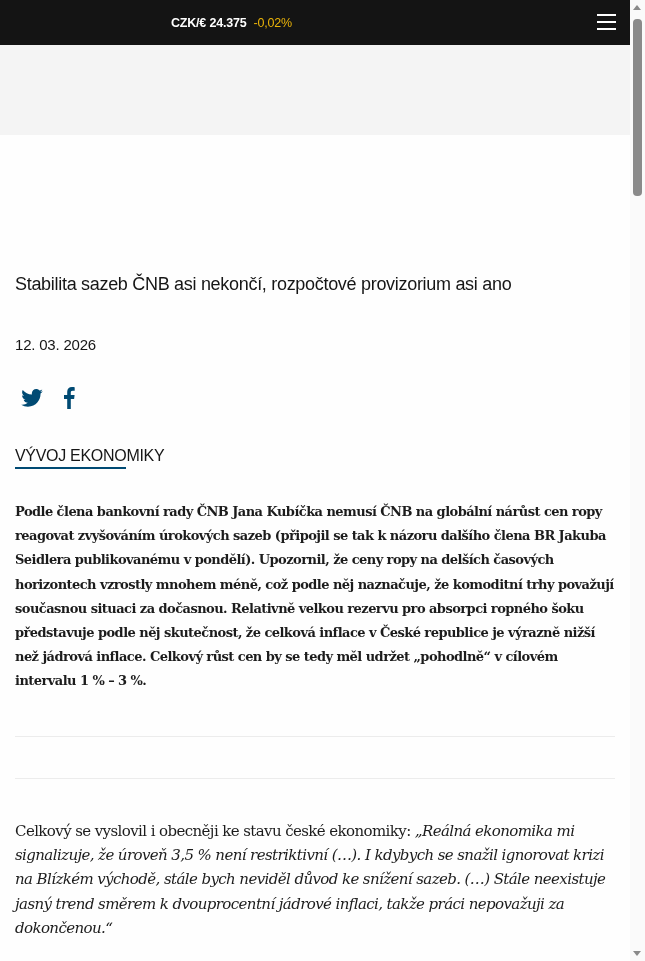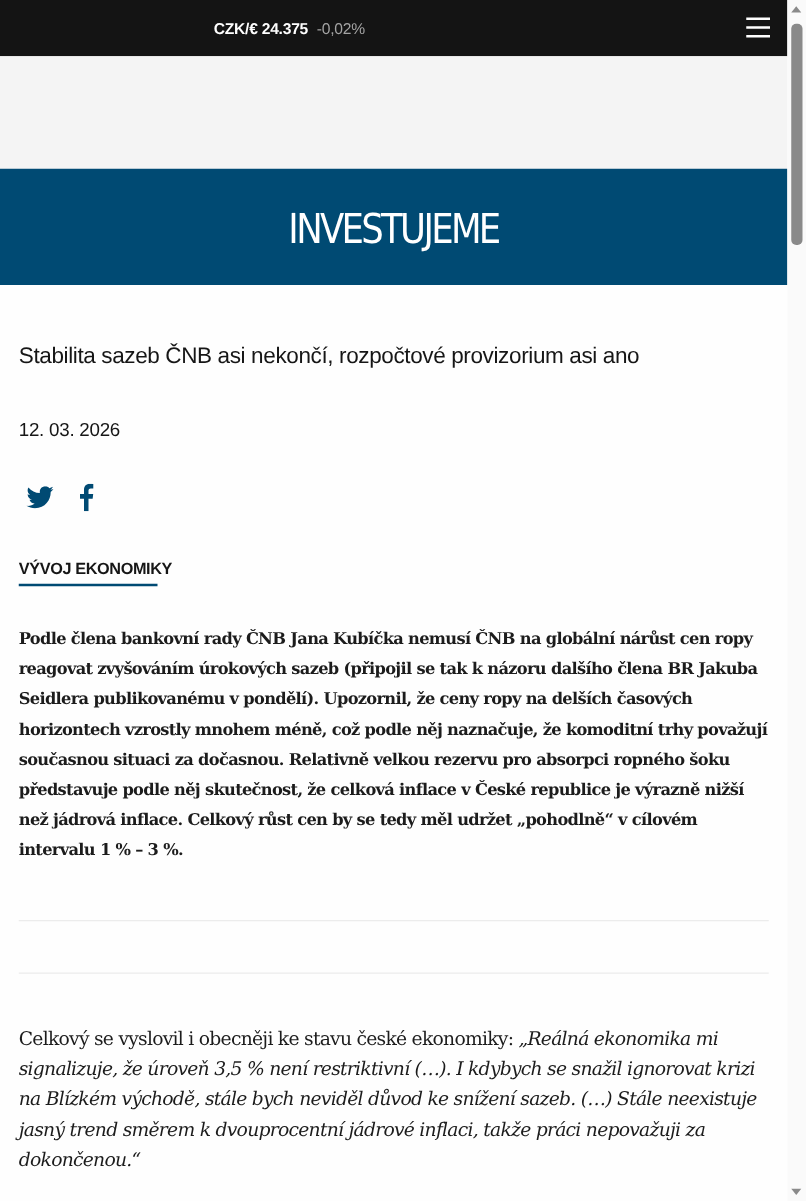--- a/index.html
+++ b/index.html
@@ -5,21 +5,21 @@
     * { box-sizing: border-box; margin: 0; padding: 0; }
     html, body { width: 645px; height: 961px; overflow: hidden; background: #fefefe; }
     body { position: relative; font-family: "Liberation Sans", sans-serif; color: #161616; }
 
     .page { position: absolute; left: 0; top: 0; width: 630px; height: 961px; overflow: hidden; background: #fefefe; }
 
     
     .topbar { position: absolute; left: 0; top: 0; width: 630px; height: 45px; background: #141414; }
     .ticker { position: absolute; top: 0; height: 45px; display: flex; align-items: center; font-size: 12.5px; font-weight: bold; letter-spacing: -0.2px; }
     .ticker .pair { color: #ffffff; }
-    .ticker .chg { color: #a3a3a3; font-weight: normal; margin-left: 7px; }
+    .ticker .chg { color: #eab308; font-weight: normal; margin-left: 7px; }
     .ticker-eur { left: 171px; }
     .ticker-usd { left: 319px; }
     .hamburger { position: absolute; left: 597px; top: 14px; width: 19px; height: 16px; cursor: pointer; }
     .hamburger span { position: absolute; left: 0; width: 19px; height: 2px; background: #ffffff; }
     .hamburger span:nth-child(1) { top: 0; }
     .hamburger span:nth-child(2) { top: 7px; }
     .hamburger span:nth-child(3) { top: 14px; }
 
     
     .ad-area { position: absolute; left: 0; top: 45px; width: 630px; height: 90px; background: #f4f4f4; }
@@ -27,21 +27,21 @@
     
     .banner { position: absolute; left: 0; top: 135px; width: 630px; height: 93px; background: #004a73; display: flex; align-items: center; justify-content: center; }
     .banner-logo { color: #ffffff; font-family: "DejaVu Sans", sans-serif; font-weight: normal; font-size: 33px; letter-spacing: -2.5px; transform: scaleX(0.86); margin-top: 2px; }
 
     
     .title { position: absolute; left: 15px; top: 268px; width: 560px; font-size: 18px; line-height: 32px; font-weight: normal; color: #161616; letter-spacing: -0.3px; }
     .date { position: absolute; left: 15px; top: 336px; font-size: 15px; color: #161616; letter-spacing: -0.2px; }
     .share { position: absolute; top: 386px; height: 24px; display: flex; align-items: center; cursor: pointer; }
     .share-twitter { left: 21px; }
     .share-facebook { left: 63px; }
-    .category { position: absolute; left: 15px; top: 447px; font-size: 13px; font-weight: bold; color: #161616; letter-spacing: -0.3px; cursor: pointer; }
+    .category { position: absolute; left: 15px; top: 447px; font-size: 16px; font-weight: normal; color: #161616; letter-spacing: -0.3px; cursor: pointer; }
     .category-underline { position: absolute; left: 15px; top: 467px; width: 111px; height: 2px; background: #004a73; }
 
     .lead { position: absolute; left: 15px; top: 500px; width: 600px; font-family: "DejaVu Serif", serif; font-weight: bold; font-size: 13px; line-height: 24.2px; color: #1c1c1c; letter-spacing: -0.55px; }
     .divider { position: absolute; left: 15px; width: 600px; height: 1px; background: #ececec; }
     .divider-1 { top: 736px; }
     .divider-2 { top: 778px; }
 
     .body-para { position: absolute; left: 15px; top: 819px; width: 600px; font-family: "DejaVu Serif", serif; font-size: 15px; line-height: 24.2px; color: #1c1c1c; letter-spacing: -0.6px; }
     .body-para em { font-style: italic; }
 
@@ -63,23 +63,20 @@
     </div>
     <div class="hamburger">
       <span></span>
       <span></span>
       <span></span>
     </div>
   </div>
 
   <div class="ad-area"></div>
 
-  <div class="banner">
-    <span class="banner-logo">INVESTUJEME</span>
-  </div>
 
   <h1 class="title">Stabilita sazeb ČNB asi nekončí, rozpočtové provizorium asi ano</h1>
   <div class="date">12. 03. 2026</div>
 
   <a class="share share-twitter">
     <svg width="22" height="18" viewBox="0 0 24 20">
       <path fill="#004a73" d="M24 2.4c-.9.4-1.8.6-2.8.8 1-.6 1.8-1.6 2.2-2.7-1 .6-2 1-3.1 1.2C19.4.7 18.1.1 16.7.1c-2.7 0-4.9 2.2-4.9 4.9 0 .4 0 .8.1 1.1C7.8 5.9 4.2 4 1.7 1 1.3 1.7 1 2.6 1 3.5c0 1.7.9 3.2 2.2 4.1-.8 0-1.6-.2-2.2-.6v.1c0 2.4 1.7 4.4 3.9 4.8-.4.1-.8.2-1.3.2-.3 0-.6 0-.9-.1.6 2 2.4 3.4 4.6 3.4-1.7 1.3-3.8 2.1-6.1 2.1-.4 0-.8 0-1.2-.1 2.2 1.4 4.8 2.2 7.5 2.2 9.1 0 14-7.5 14-14v-.6c1-.7 1.8-1.6 2.5-2.6z"></path>
     </svg>
   </a>
   <a class="share share-facebook">

